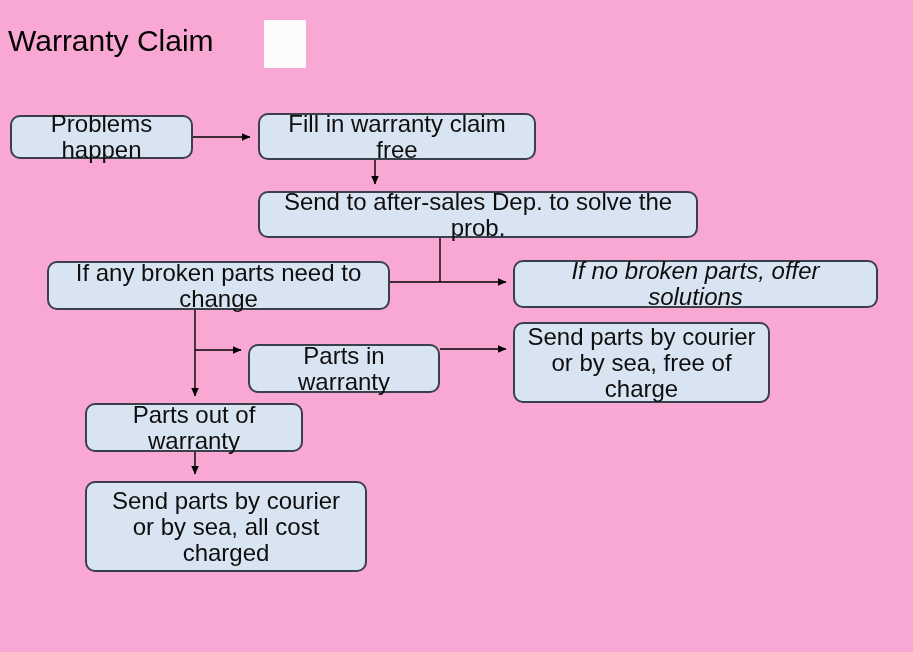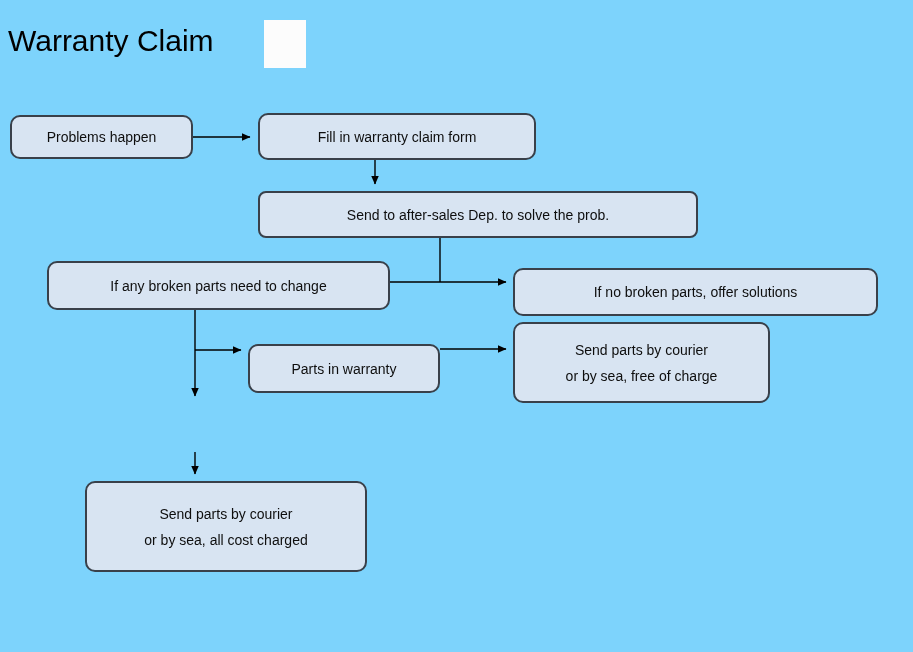--- a/index.html
+++ b/index.html
@@ -1,20 +1,20 @@
 <!DOCTYPE html>
 <html style="--node-fill: #d8e4f2; --node-border: #39404a; --line: #000000;"><head>
 <meta charset="utf-8">
 <style>
   html, body { margin: 0; padding: 0; background: #ffffff; }
   .stage {
     position: relative;
     width: 913px;
     height: 652px;
-    background: #7dd3fc;
+    background: #f9a8d4;
     font-family: "Liberation Sans", sans-serif;
     overflow: hidden;
   }
   .title {
     position: absolute;
     left: 8px;
     top: 24px;
     margin: 0;
     font-size: 30px;
     font-weight: 400;
@@ -44,31 +44,31 @@
   .node {
     position: absolute;
     box-sizing: border-box;
     display: flex;
     align-items: center;
     justify-content: center;
     text-align: center;
     background: var(--node-fill, #d8e4f2);
     border: 2px solid var(--node-border, #39404a);
     border-radius: 10px;
-    font-size: 14px;
+    font-size: 24px;
     line-height: 26px;
     color: #0e0e0e;
     white-space: pre-line;
     padding: 2px 6px;
   }
   .n1 { left: 10px;  top: 115px; width: 183px; height: 44px; }
   .n2 { left: 258px; top: 113px; width: 278px; height: 47px; }
-  .n3 { left: 258px; top: 191px; width: 440px; height: 47px; border-radius: 8px; }
+  .n3 { left: 258px; top: 191px; width: 440px; height: 47px; }
   .n4 { left: 23px;  top: 261px; width: 343px; height: 49px; margin-left: 24px; }
-  .n5 { left: 513px; top: 268px; width: 365px; height: 48px; }
+  .n5 { left: 513px; top: 260px; width: 365px; height: 48px; font-style: italic; }
   .n6 { left: 248px; top: 324px; width: 192px; height: 49px; margin-top: 20px; }
   .n7 { left: 513px; top: 322px; width: 257px; height: 81px; }
   .n8 { left: 85px;  top: 403px; width: 218px; height: 49px; }
   .n9 { left: 85px;  top: 481px; width: 282px; height: 91px; }
 </style>
 </head>
 <body>
 
 <div class="stage">
 
@@ -96,23 +96,24 @@
     <line x1="195" y1="310" x2="195" y2="396" marker-end="url(#arr)"></line>
 
     <line x1="195" y1="350" x2="241" y2="350" marker-end="url(#arr)"></line>
 
     <line x1="440" y1="349" x2="506" y2="349" marker-end="url(#arr)"></line>
 
     <line x1="195" y1="452" x2="195" y2="474" marker-end="url(#arr)"></line>
   </svg>
 
   <div class="node n1">Problems happen</div>
-  <div class="node n2">Fill in warranty claim form</div>
+  <div class="node n2">Fill in warranty claim free</div>
   <div class="node n3">Send to after-sales Dep. to solve the prob.</div>
   <div class="node n4">If any broken parts need to change</div>
   <div class="node n5">If no broken parts, offer solutions</div>
   <div class="node n6">Parts in warranty</div>
   <div class="node n7">Send parts by courier
 or by sea, free of charge</div>
+  <div class="node n8">Parts out of warranty</div>
   <div class="node n9">Send parts by courier
 or by sea, all cost charged</div>
 
 </div>
 
 </body></html>

